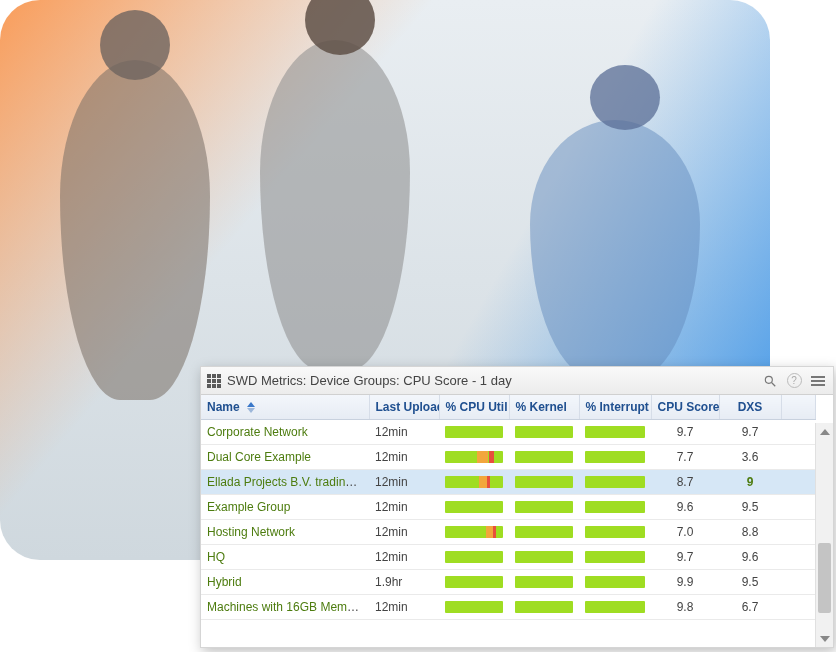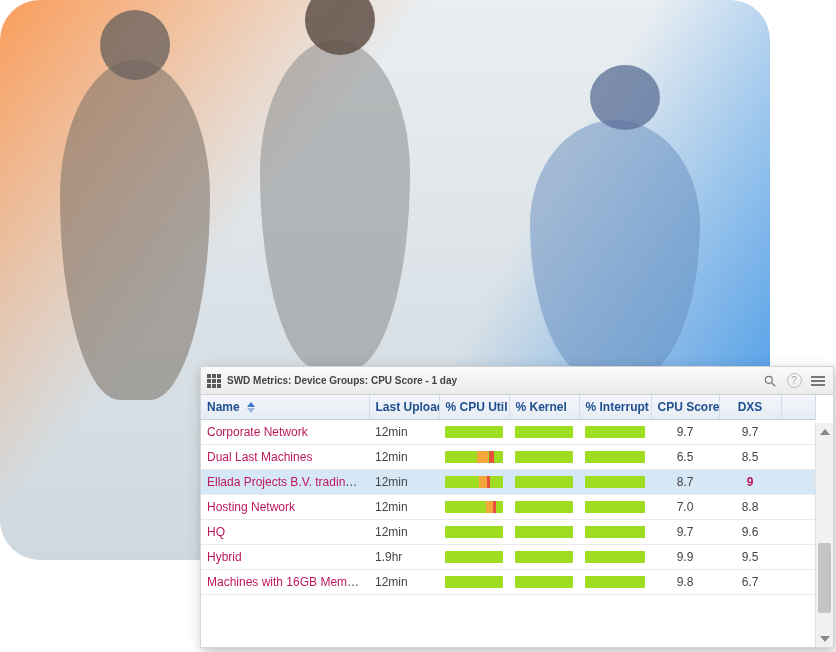--- a/index.html
+++ b/index.html
@@ -54,21 +54,21 @@
     padding: 0 6px 0 6px;
     gap: 6px;
   }
   .grid-icon {
     display: inline-grid;
     grid-template-columns: repeat(3,4px);
     grid-template-rows: repeat(3,4px);
     gap: 1px;
   }
   .grid-icon span { background:#5a5a5a; }
-  .panel-title { font-weight: bold; color:#444; font-size: 10px; flex: 0 0 auto;}
+  .panel-title { font-weight: normal; color:#444; font-size: 13px; flex: 0 0 auto;}
   .spacer { flex: 1; }
   .hdr-btn { width:18px; height:18px; display:flex; align-items:center; justify-content:center; color:#777; cursor:pointer; border-radius:3px;}
   .help-circle { width:15px;height:15px;border:1px solid #bbb;border-radius:50%;display:flex;align-items:center;justify-content:center;font-size:10px;color:#aaa;}
   .burger{ display:flex;flex-direction:column;gap:2px;}
   .burger span{ width:14px;height:2px;background:#777;}
 
   .table-wrap { position: relative; flex:1; overflow: hidden; }
   table { border-collapse: collapse; width: 614px; table-layout: fixed; }
   thead th {
     background: linear-gradient(#f3f6fb,#e7ecf4);
@@ -92,21 +92,21 @@
     border-bottom: 1px solid #eaeaea;
     padding: 4px 6px;
     color:#444;
     white-space: nowrap;
     overflow: hidden;
     text-overflow: ellipsis;
     height: 25px;
   }
   tbody tr:nth-child(odd){ background:#fff;}
   tbody tr.selected { background:#d6e7f6 !important; }
-  .link { color:#be185d; cursor:pointer; }
+  .link { color:#4d7c0f; cursor:pointer; }
   .link.bold { font-weight:bold;}
   td.right { padding-right:10px;}
 
   .bar {
     height: 12px;
     background:#9fdd22;
     border-radius:1px;
     position: relative;
     overflow:hidden;
   }
@@ -213,55 +213,71 @@
               <div class="bar" style="width:100%"></div>
             </td>
             <td>
               <div class="bar" style="width:100%"></div>
             </td>
             <td class="center">9.7</td>
             <td class="center"><span class="">9.7</span></td>
             <td></td>
           </tr>
           <tr>
-            <td><span class="link">Dual Last Machines</span></td>
+            <td><span class="link">Dual Core Example</span></td>
             <td class="right">12min</td>
             <td>
               <div class="bar" style="width:100%">
                 <div class="seg orange" style="left:55%;width:20%"></div>
                 <div class="seg red" style="left:75%;width:10%"></div>
               </div>
             </td>
             <td>
               <div class="bar" style="width:100%"></div>
             </td>
             <td>
               <div class="bar" style="width:100%"></div>
             </td>
-            <td class="center">6.5</td>
-            <td class="center"><span class="">8.5</span></td>
+            <td class="center">7.7</td>
+            <td class="center"><span class="">3.6</span></td>
             <td></td>
           </tr>
           <tr class="selected">
             <td><span class="link">Ellada Projects B.V. trading as Netrou</span></td>
             <td class="right">12min</td>
             <td>
               <div class="bar" style="width:100%">
                 <div class="seg orange" style="left:58%;width:14%"></div>
                 <div class="seg red" style="left:72%;width:6%"></div>
               </div>
             </td>
             <td>
               <div class="bar" style="width:100%"></div>
             </td>
             <td>
               <div class="bar" style="width:100%"></div>
             </td>
             <td class="center">8.7</td>
             <td class="center"><span class="link bold">9</span></td>
+            <td></td>
+          </tr>
+          <tr>
+            <td><span class="link">Example Group</span></td>
+            <td class="right">12min</td>
+            <td>
+              <div class="bar" style="width:100%"></div>
+            </td>
+            <td>
+              <div class="bar" style="width:100%"></div>
+            </td>
+            <td>
+              <div class="bar" style="width:100%"></div>
+            </td>
+            <td class="center">9.6</td>
+            <td class="center"><span class="">9.5</span></td>
             <td></td>
           </tr>
           <tr>
             <td><span class="link">Hosting Network</span></td>
             <td class="right">12min</td>
             <td>
               <div class="bar" style="width:100%">
                 <div class="seg orange" style="left:70%;width:12%"></div>
                 <div class="seg red" style="left:82%;width:6%"></div>
               </div>

